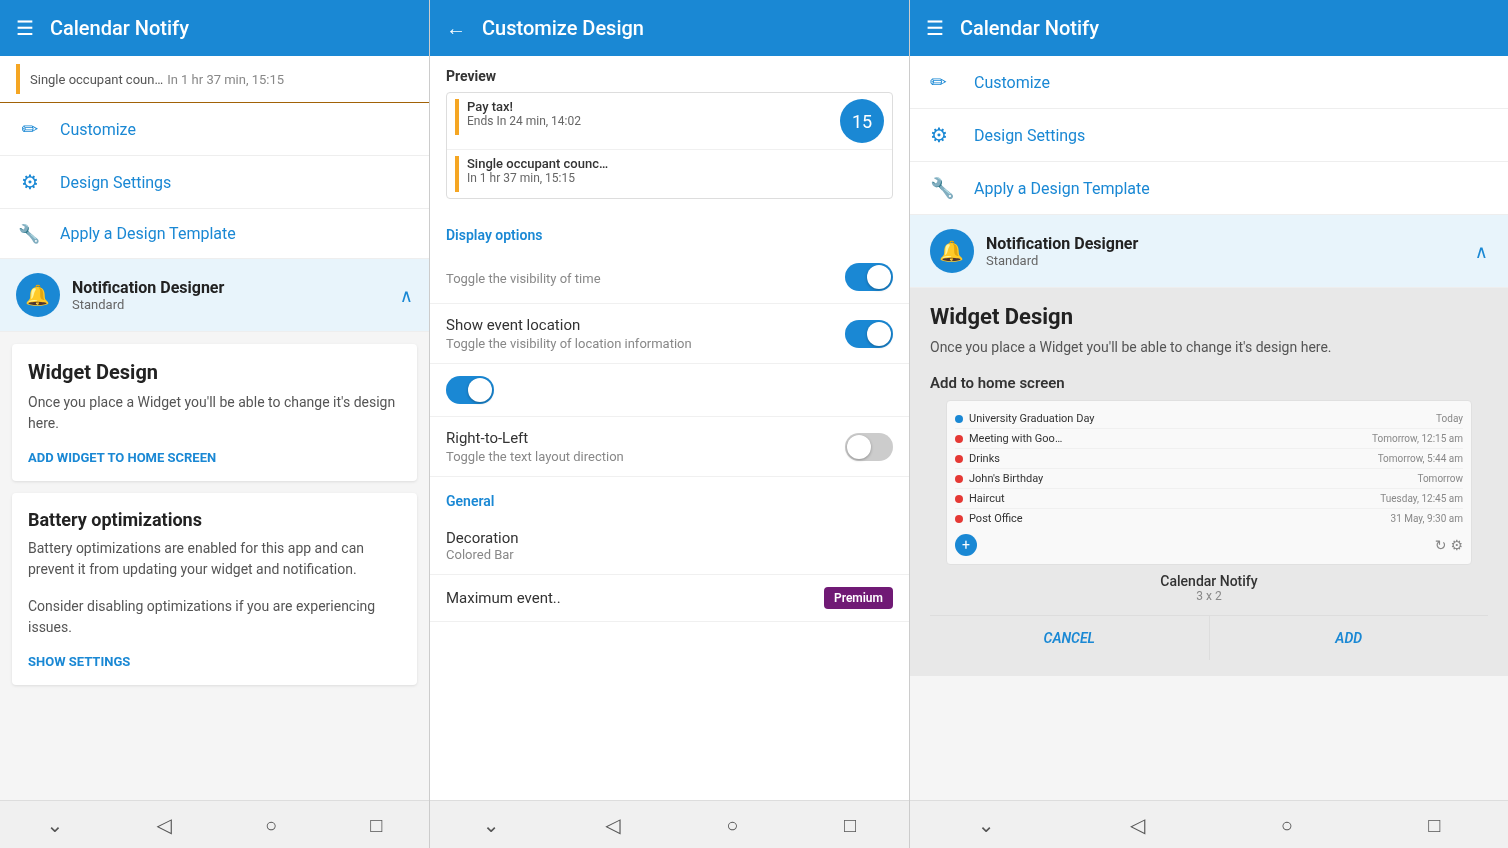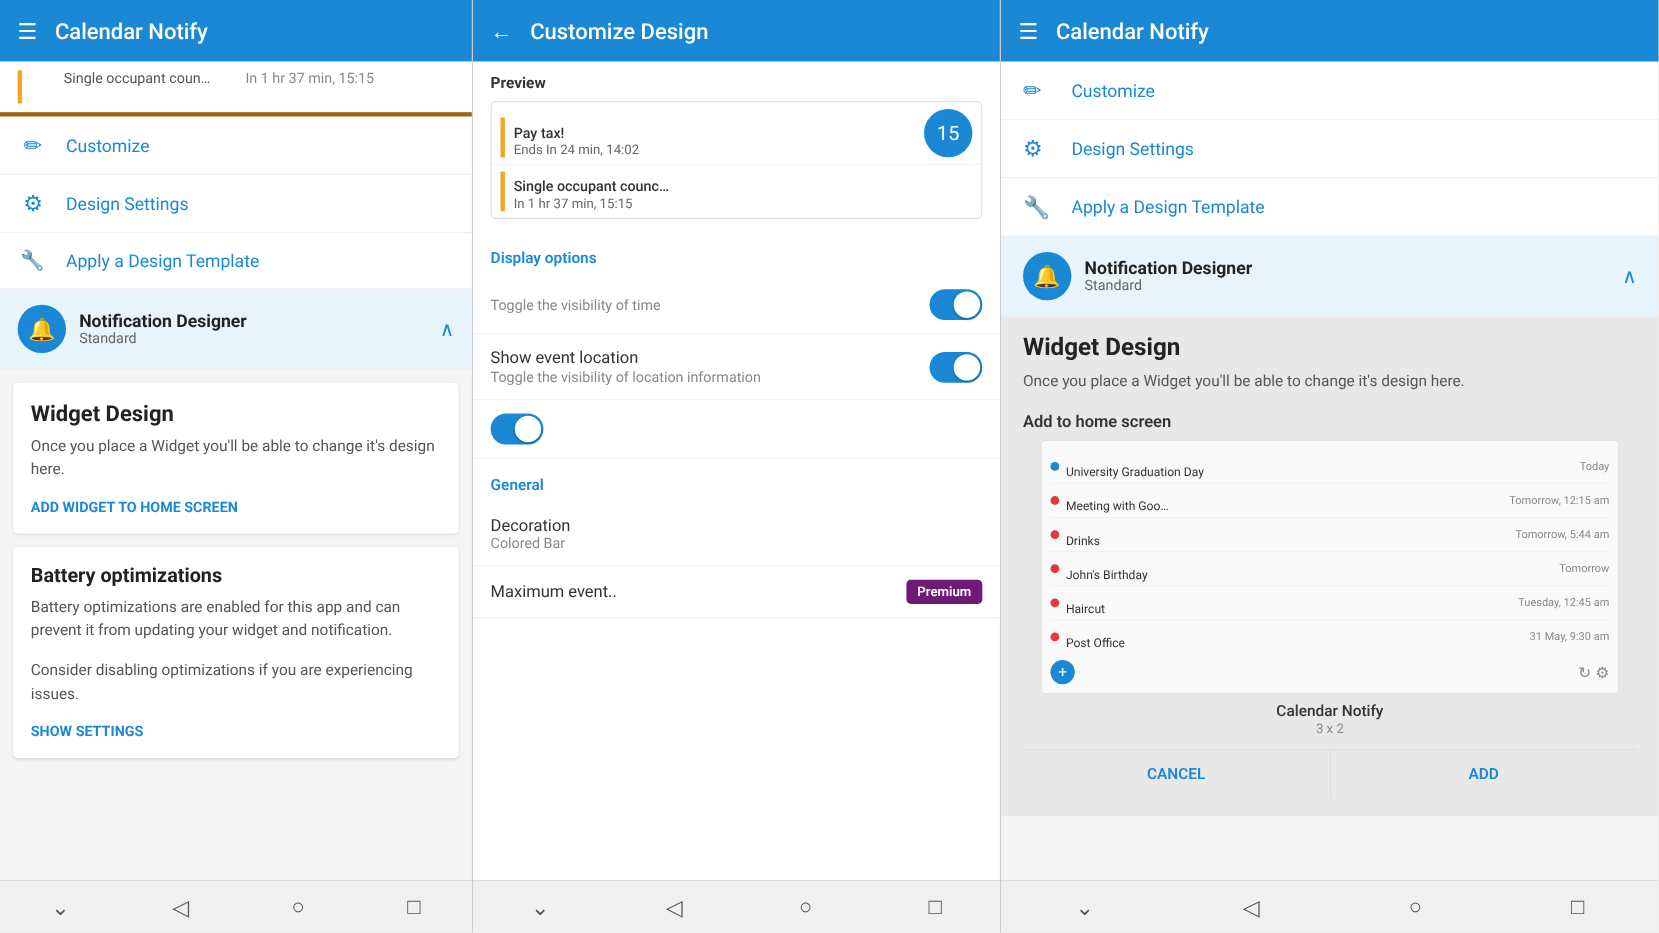--- a/index.html
+++ b/index.html
@@ -80,21 +80,21 @@
 
     .notification-preview {
       border: 1px solid #ddd;
       border-radius: 4px;
       overflow: hidden;
       background: #fff;
     }
 
     .notif-item {
       display: flex;
-      align-items: flex-end;
+      align-items: flex-start;
       padding: 6px 8px;
       border-bottom: 1px solid #f0f0f0;
       font-size: 13px;
     }
 
     .notif-item:last-child {
       border-bottom: none;
     }
 
     .notif-bar {
@@ -226,27 +226,26 @@
       color: white;
       padding: 4px 10px;
       border-radius: 4px;
       font-size: 12px;
       font-weight: 600;
     }
 
     
     .notification-bar {
       display: flex;
-      align-items: flex-start;
+      align-items: center;
       padding: 8px 16px;
       background: #fff;
-      border-bottom: 4px solid #a16207;
+      border-bottom: 1px solid #a16207;
       font-size: 13px;
       color: #555;
-      gap: 28px;
     }
 
     .notif-orange-bar {
       width: 4px;
       height: 30px;
       background: #f5a623;
       margin-right: 10px;
     }
 
     .nav-item {
@@ -421,21 +420,20 @@
       height: 8px;
       border-radius: 50%;
       margin-right: 6px;
       flex-shrink: 0;
     }
 
     .widget-event-name {
       flex: 1;
       color: #333;
       font-size: 11px;
-      margin-top: 11px;
     }
 
     .widget-event-time {
       color: #888;
       font-size: 10px;
       text-align: right;
     }
 
     .widget-footer {
       display: flex;
@@ -491,20 +489,21 @@
 
     .dialog-btn {
       flex: 1;
       padding: 14px;
       text-align: center;
       font-size: 14px;
       font-weight: 600;
       color: #1a88d4;
       cursor: pointer;
       text-transform: uppercase;
+      font-style: italic;
     }
 
     .dialog-btn.cancel {
       border-right: 1px solid #ddd;
     }
 
     .scrollable {
       overflow-y: auto;
       flex: 1;
     }
@@ -626,20 +625,29 @@
         <div class="toggle-knob"></div>
       </div>
     </div>
 
     <div class="option-row">
       <div class="toggle on">
         <div class="toggle-knob"></div>
       </div>
     </div>
 
+    <div class="option-row">
+      <div class="option-text">
+        <div class="option-title">Right-to-Left</div>
+        <div class="option-subtitle">Toggle the text layout direction</div>
+      </div>
+      <div class="toggle off">
+        <div class="toggle-knob"></div>
+      </div>
+    </div>
 
     <div class="section-header">General</div>
 
     <div class="decoration-row">
       <div class="decoration-title">Decoration</div>
       <div class="decoration-value">Colored Bar</div>
     </div>
 
     <div class="option-row">
       <div class="option-text">

